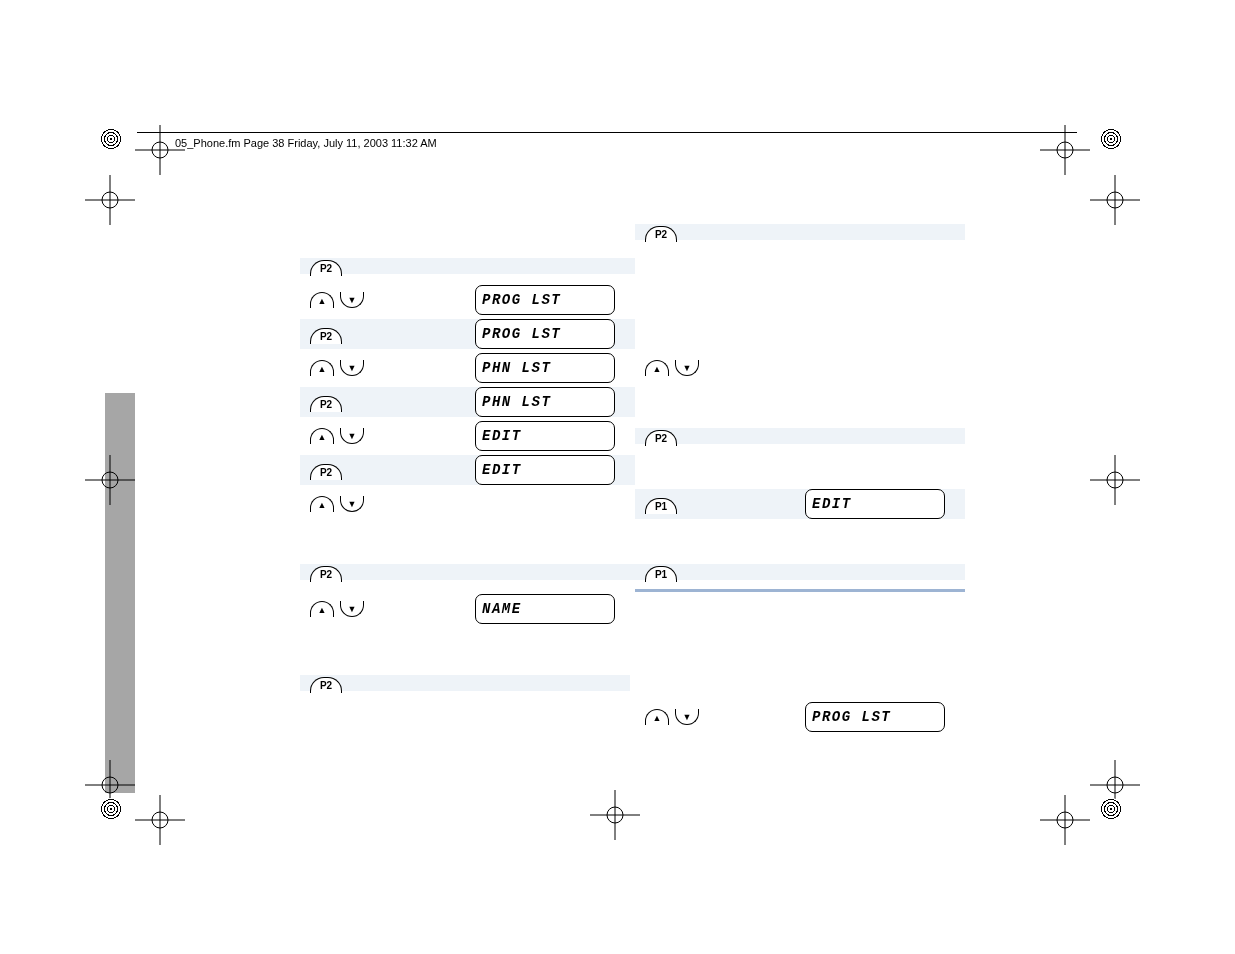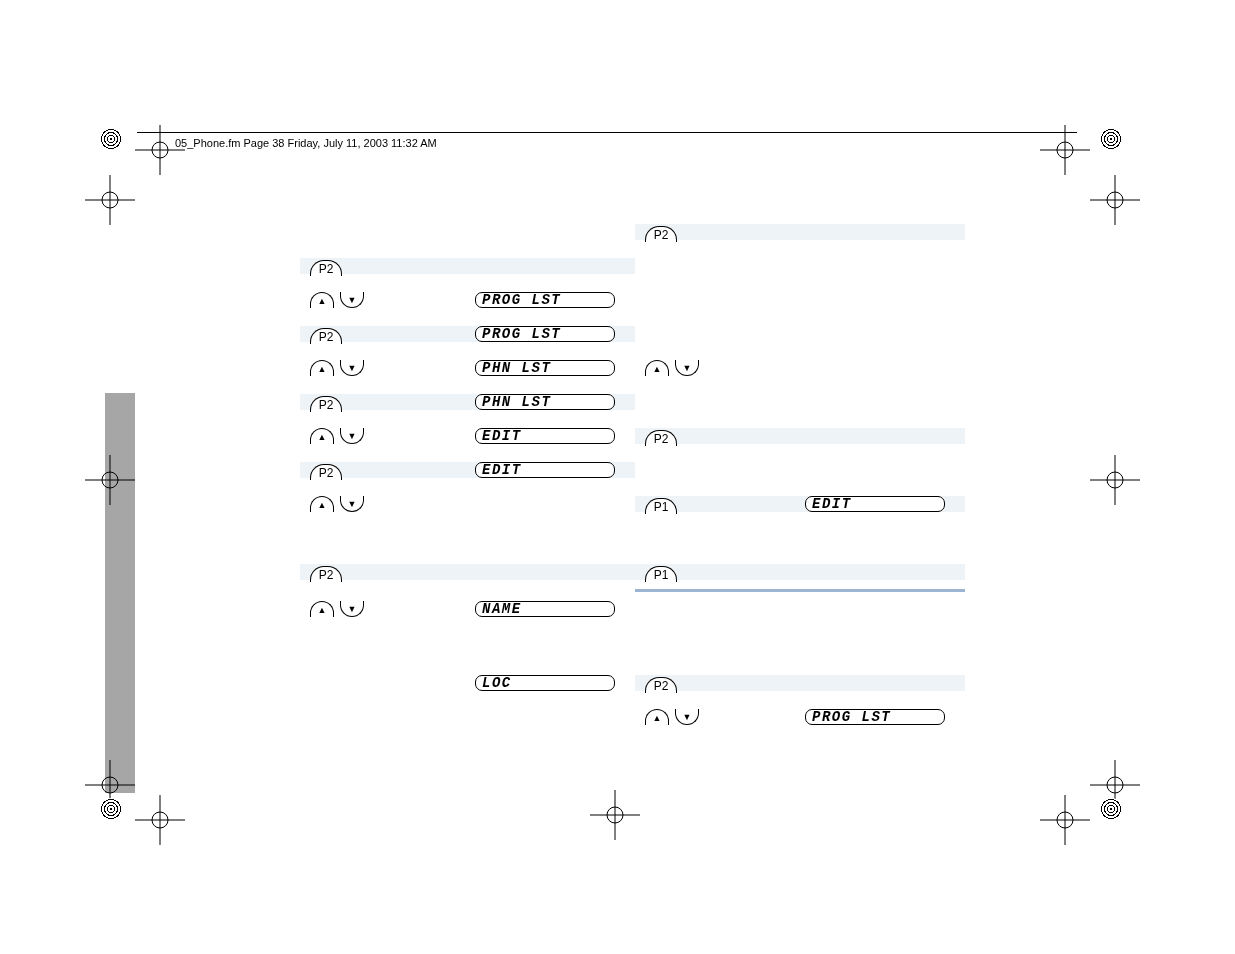--- a/index.html
+++ b/index.html
@@ -59,22 +59,22 @@
   .p-btn {
     display: inline-flex;
     align-items: center;
     justify-content: center;
     width: 30px;
     height: 15px;
     border: 1.4px solid #000;
     border-bottom: none;
     border-top-left-radius: 14px;
     border-top-right-radius: 14px;
-    font-size: 12px;
-    font-weight: normal;
+    font-size: 10px;
+    font-weight: bold;
     position: relative;
     top: 2px;
     background: #fff;
     margin-right: 8px;
   }
   .arrow-btn {
     display: inline-flex;
     align-items: center;
     justify-content: center;
     width: 22px;
@@ -91,21 +91,21 @@
   }
   .arrow-down {
     border-top: none;
     border-bottom-left-radius: 12px;
     border-bottom-right-radius: 12px;
   }
   .lcd {
     display: inline-flex;
     align-items: center;
     width: 140px;
-    height: 16px;
+    height: 30px;
     border: 1.6px solid #000;
     border-radius: 7px;
     font-family: "Courier New", monospace;
     font-size: 14px;
     font-weight: bold;
     letter-spacing: 1.5px;
     padding-left: 6px;
     box-sizing: border-box;
     margin-left: auto;
     margin-right: 20px;
@@ -243,24 +243,20 @@
     </div>
     <div class="col-right"></div>
   </div>
 
   <div class="spacer"></div>
 
 
   <div class="spacer"></div>
 
   <div class="row">
-    <div class="col-left">
-      <span style="width:56px"></span>
-      <span class="lcd">LOC</span>
-    </div>
     <div class="col-right row-bg">
       <span class="p-btn">P2</span>
     </div>
   </div>
 
   <div class="row">
     <div class="col-left"></div>
     <div class="col-right">
       <span class="arrow-btn arrow-up">▲</span>
       <span class="arrow-btn arrow-down">▼</span>

